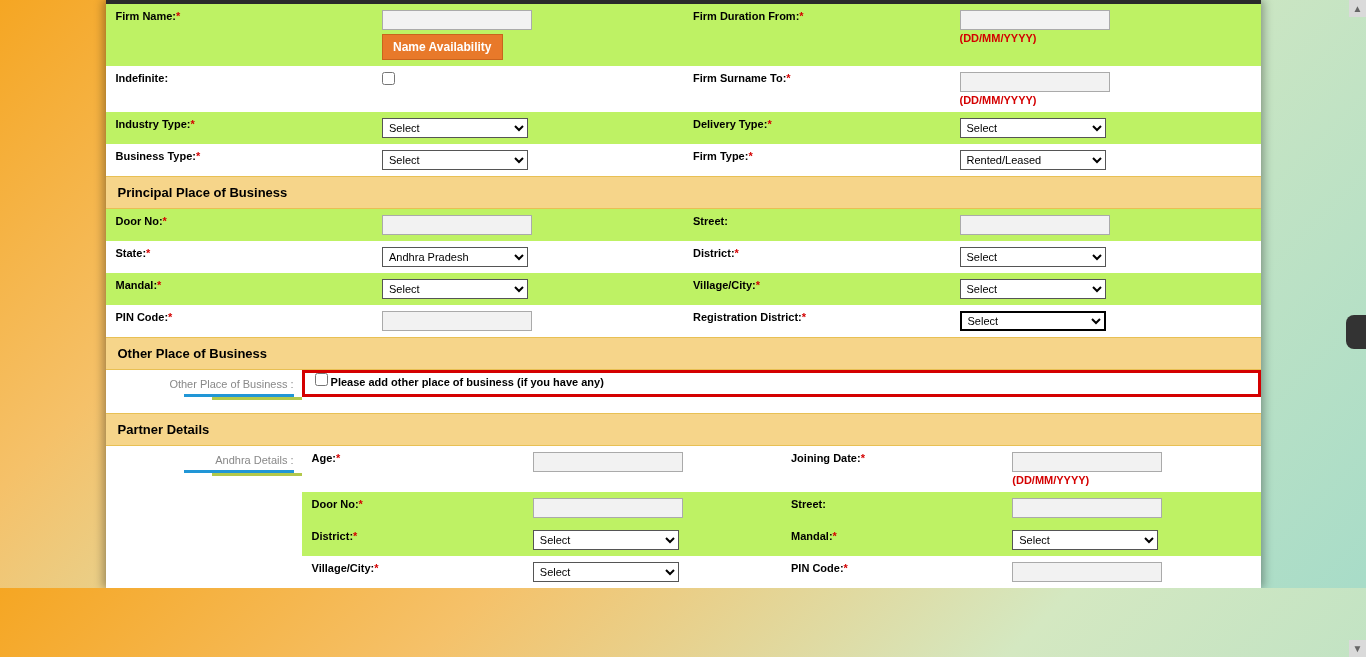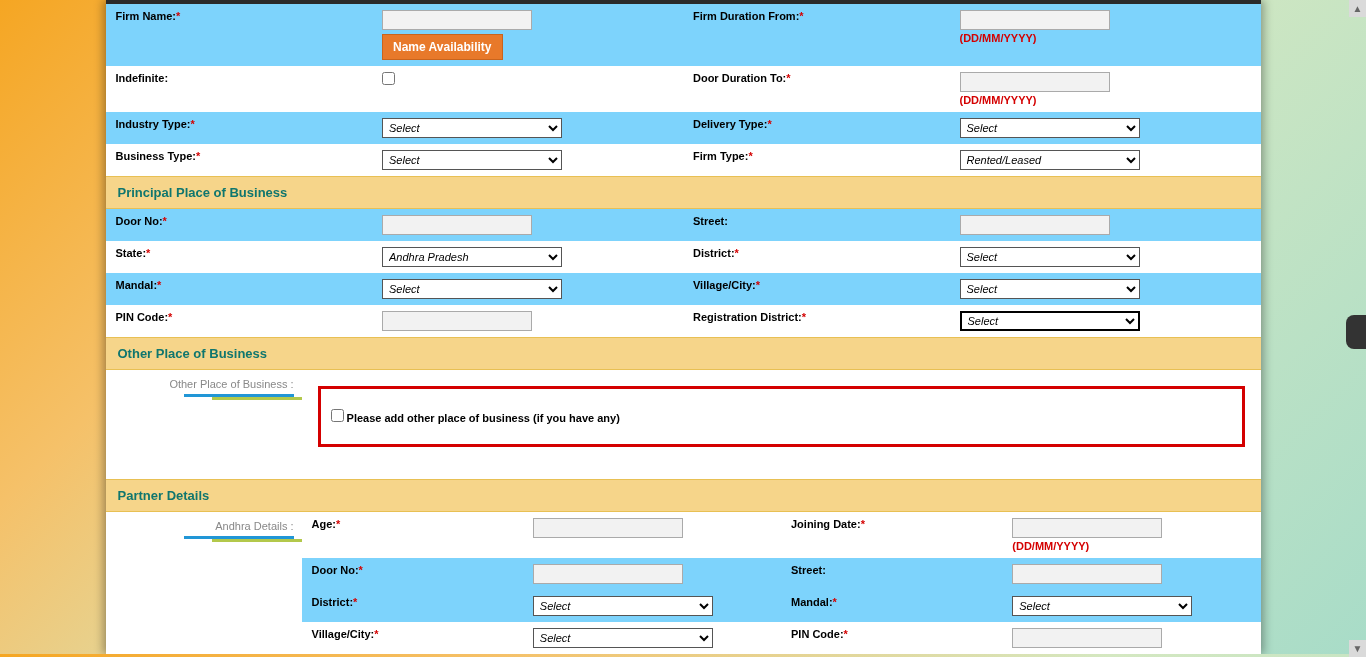--- a/index.html
+++ b/index.html
@@ -12,21 +12,21 @@
 .page-wrap {
   width: 1155px;
   margin: 0 auto;
   background: #fff;
   box-shadow: -4px 0 8px rgba(0,0,0,.25), 4px 0 8px rgba(0,0,0,.25);
 }
 .top-bar { height: 4px; background: #2a2a2a; }
 .content { padding: 0; }
 .section-header {
   background: #f6d58a;
-  color: #0f766e;
+  color: #000000;
   font-weight: bold;
   font-size: 13px;
   padding: 8px 12px;
   border-top: 1px solid #e8c054;
   border-bottom: 1px solid #e8c054;
 }
 .section-body { display: flex; }
 .sidebar-label {
   width: 196px;
   min-width: 196px;
@@ -49,69 +49,68 @@
   height: 3px;
   background: #b3c84b;
   margin: -3px 0 0 auto;
   position: relative;
   left: 8px;
   top: 3px;
 }
 .fields-area { flex: 1; }
 .field-table { width: 100%; border-collapse: collapse; }
 .field-table tr { }
-.field-table tr.striped { background: #7dd3fc; }
+.field-table tr.striped { background: #bef264; }
 .field-table td {
   padding: 6px 10px;
   vertical-align: top;
 }
 .label-cell { width: 210px; font-weight: bold; color: #000; }
 .req { color: #d40000; font-weight: bold; }
 .input-cell { width: 245px; }
 .input-cell input[type=text], .input-cell select {
   font-family: inherit;
   font-size: 11px;
 }
 .txt {
   width: 150px;
   height: 20px;
   border: 1px solid #aaa;
   background: #f2f2f2;
   padding: 0 4px;
 }
 .sel {
-  width: 180px;
+  width: 146px;
   height: 20px;
   border: 1px solid #555;
   background: #fff;
   padding: 0 2px;
-  font-style: italic;
 }
 .sel.dark-border { border: 2px solid #000; }
 .hint {
   color: #d40000;
   font-size: 11px;
   font-weight: bold;
   display: block;
   margin-top: 2px;
 }
 .btn-orange {
   display: inline-block;
   background: #e8792a;
   color: #fff;
   font-weight: bold;
   font-size: 12px;
   padding: 5px 10px;
   border: 1px solid #c9641d;
   cursor: pointer;
 }
 .other-box {
-  margin: 16px;
+  margin: 0;
   border: 3px solid #d40000;
-  padding: 20px 10px;
+  padding: 0 10px;
   flex: 1;
 }
 .other-box label { font-weight: bold; }
 .scroll-arrow-top, .scroll-arrow-bot {
   position: fixed;
   right: 0;
   width: 17px;
   height: 17px;
   background: #dadada;
   color: #666;
@@ -150,21 +149,21 @@
             </td>
             <td class="label-cell"><span>Firm Duration From:</span><span class="req">*</span></td>
             <td class="input-cell">
               <input type="text" class="txt" style="">
               <span class="hint">(DD/MM/YYYY)</span>
             </td>
           </tr>
           <tr>
             <td class="label-cell"><span>Indefinite:</span></td>
             <td class="input-cell"><input type="checkbox" style=""></td>
-            <td class="label-cell"><span>Door Duration To:</span><span class="req">*</span></td>
+            <td class="label-cell"><span>Firm Surname To:</span><span class="req">*</span></td>
             <td class="input-cell">
               <input type="text" class="txt" style="">
               <span class="hint">(DD/MM/YYYY)</span>
             </td>
           </tr>
           <tr class="striped">
             <td class="label-cell"><span>Industry Type:</span><span class="req">*</span></td>
             <td class="input-cell"><select class="sel"><option>Select</option></select></td>
             <td class="label-cell"><span>Delivery Type:</span><span class="req">*</span></td>
             <td class="input-cell"><select class="sel"><option>Select</option></select></td>

